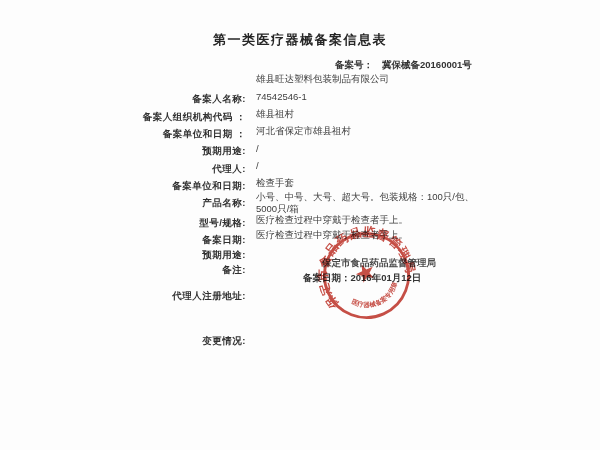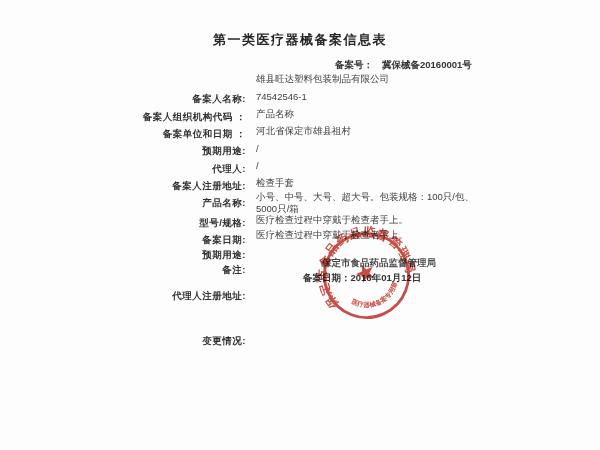--- a/index.html
+++ b/index.html
@@ -61,32 +61,32 @@
   <div class="row" style="top:73px">
     <span class="lbl">备案人名称:</span>
     <span class="val">雄县旺达塑料包装制品有限公司</span>
   </div>
   <div class="row" style="top:91px">
     <span class="lbl">备案人组织机构代码 ：</span>
     <span class="val">74542546-1</span>
   </div>
   <div class="row" style="top:108px">
     <span class="lbl">备案单位和日期 ：</span>
-    <span class="val">产品名称</span>
+    <span class="val">雄县祖村</span>
   </div>
   <div class="row" style="top:125px">
     <span class="lbl">预期用途:</span>
     <span class="val">河北省保定市雄县祖村</span>
   </div>
   <div class="row" style="top:143px">
     <span class="lbl">代理人:</span>
     <span class="val">/</span>
   </div>
   <div class="row" style="top:160px">
-    <span class="lbl">备案人注册地址:</span>
+    <span class="lbl">备案单位和日期:</span>
     <span class="val">/</span>
   </div>
   <div class="row" style="top:177px">
     <span class="lbl">产品名称:</span>
     <span class="val">检查手套</span>
   </div>
   <div class="row row-multi" style="top:191px">
     <span class="lbl">型号/规格:</span>
     <span class="val">小号、中号、大号、超大号。包装规格：100只/包、5000只/箱</span>
   </div>

